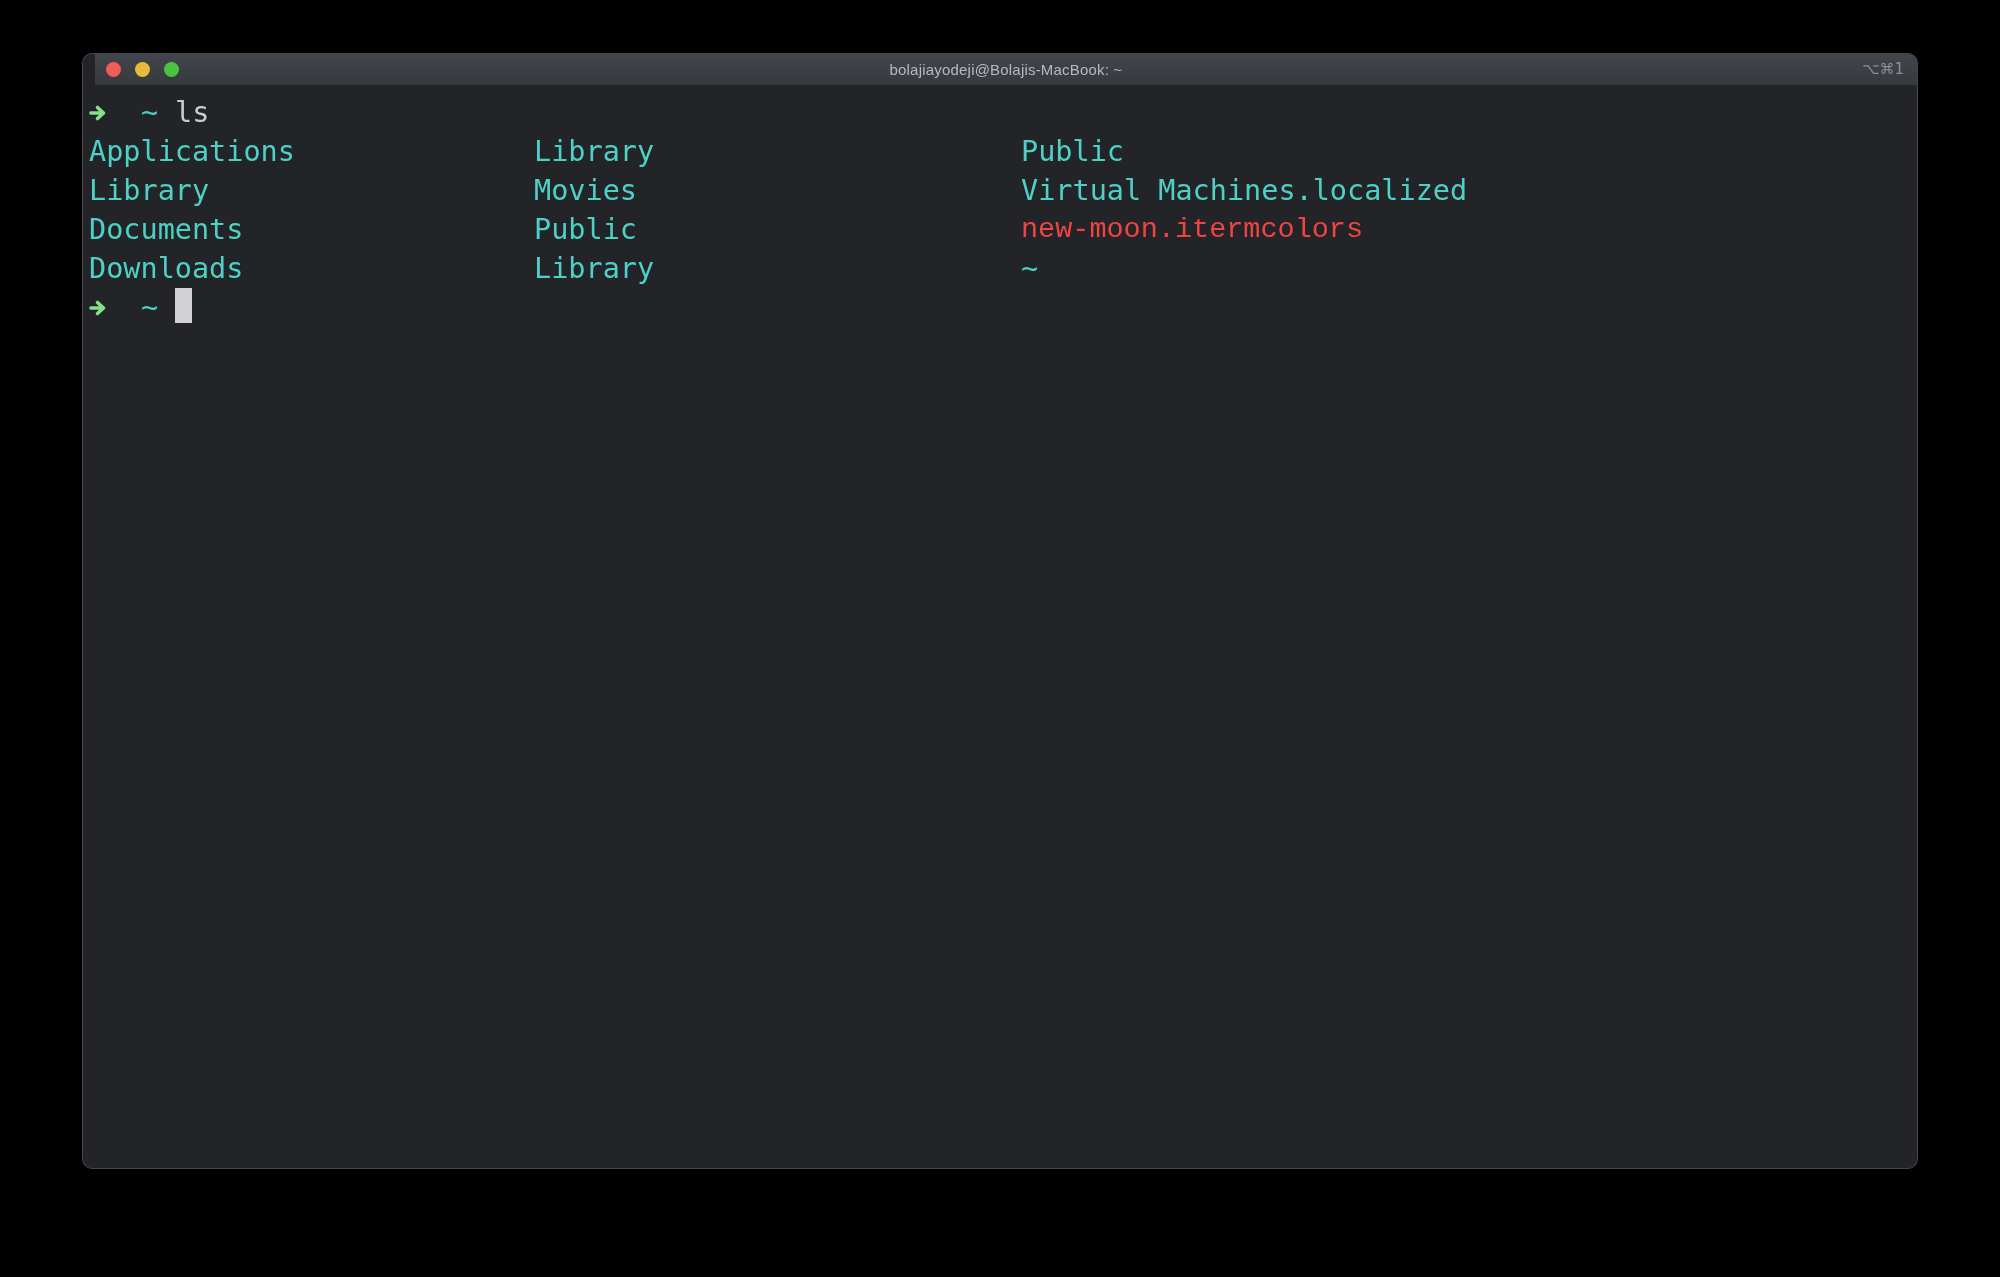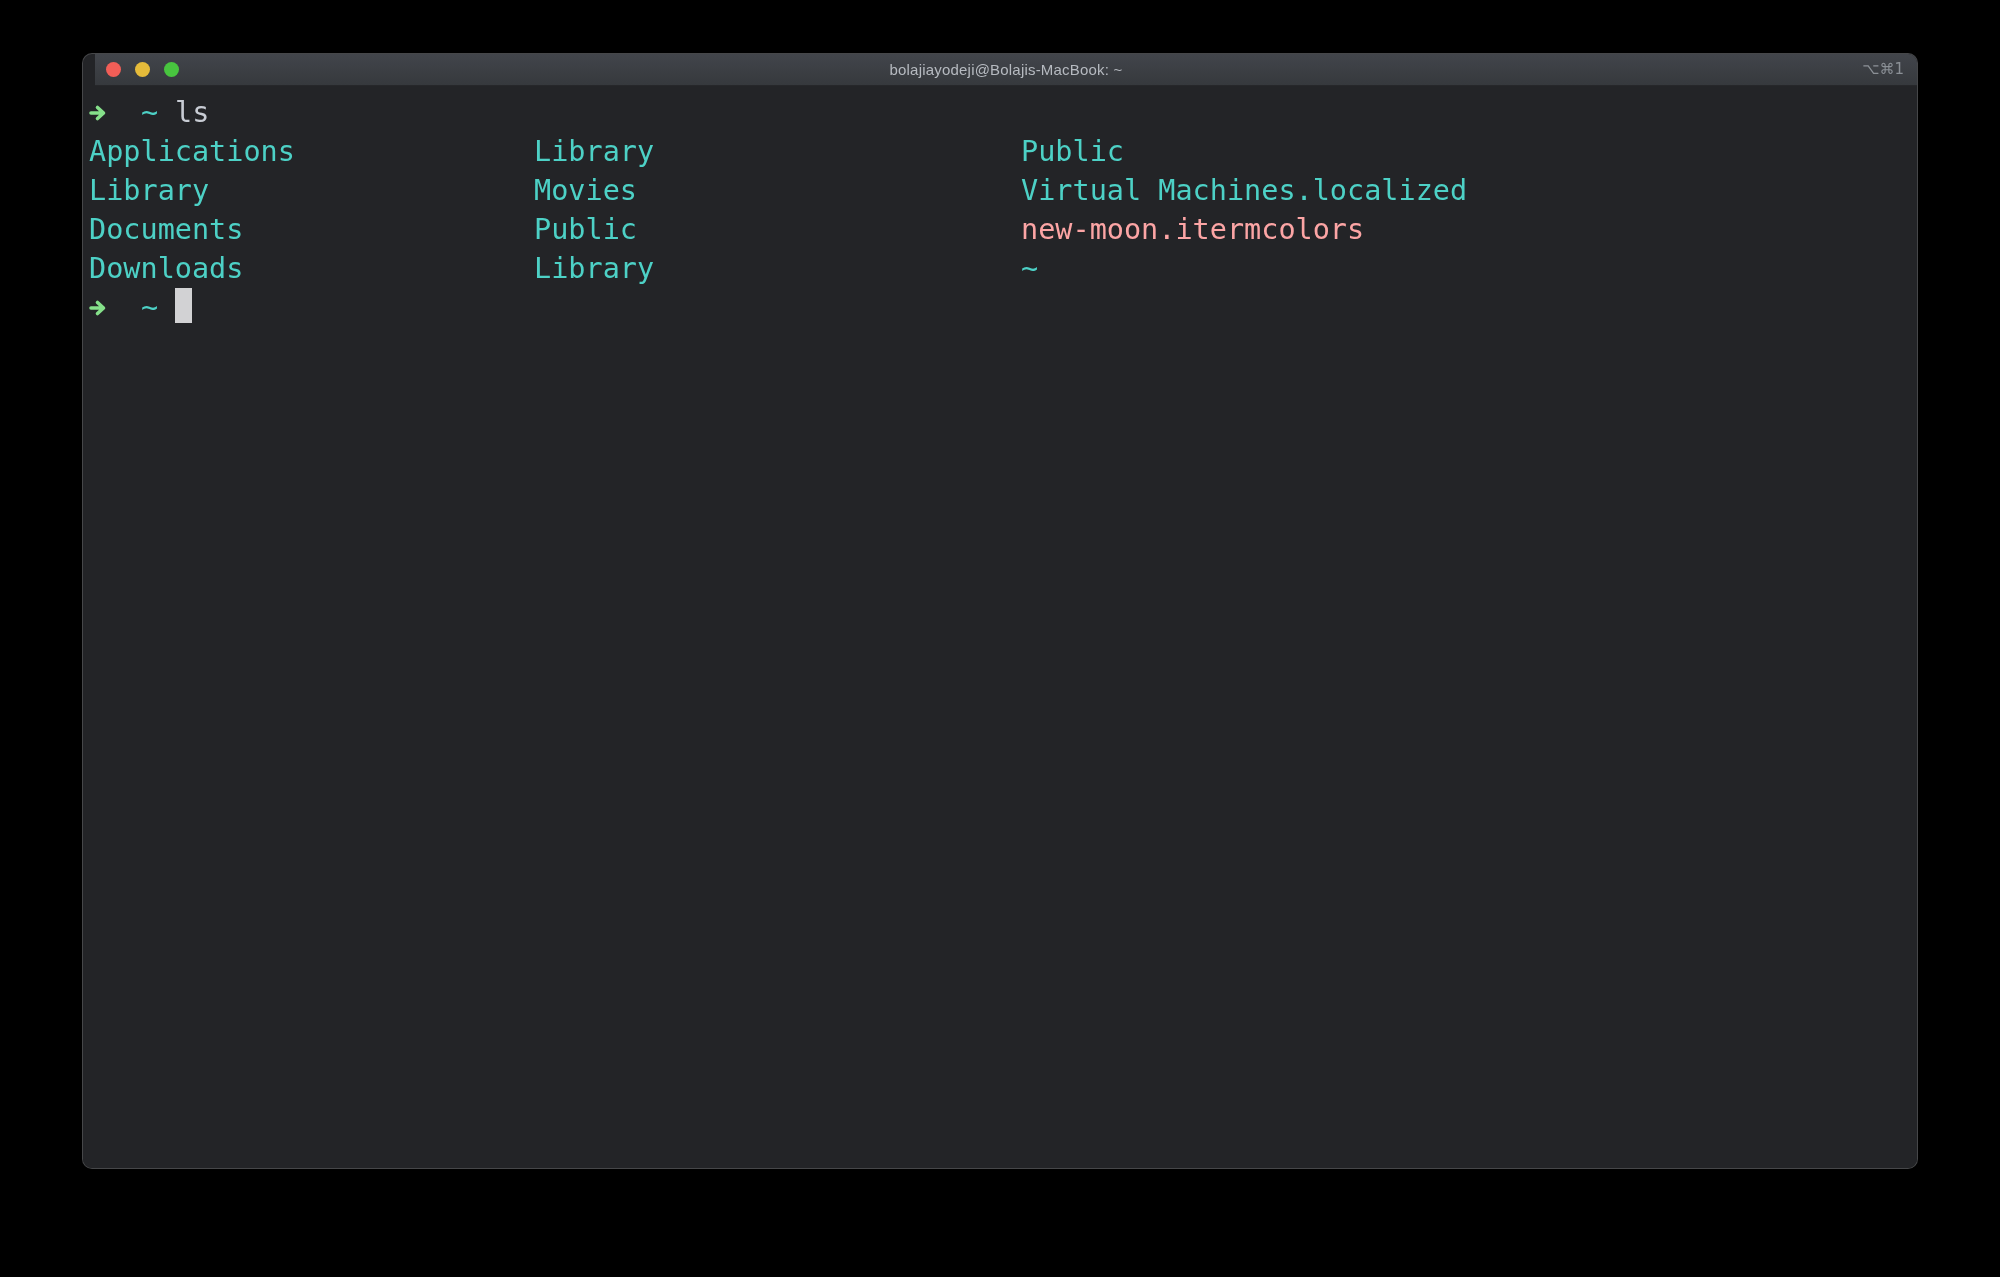--- a/index.html
+++ b/index.html
@@ -101,21 +101,21 @@
     white-space: pre;
   }
 
   .arrow-icon {
     position: absolute;
     left: 0;
     top: 10px;
   }
 
   .cyan  { color: #4dd1c6; }
-  .red-t { color: #fca5a5; }
+  .red-t { color: #ef4444; font-family: Liberation Mono, monospace; }
   .fg    { color: #c8ccd4; }
 
   .p-tilde { left: 52px; }
   .p-cmd   { left: 86px; }
 
   .c0 { left: 0; }
   .c1 { left: 445px; }
   .c2 { left: 932px; }
 
   .cursor {

